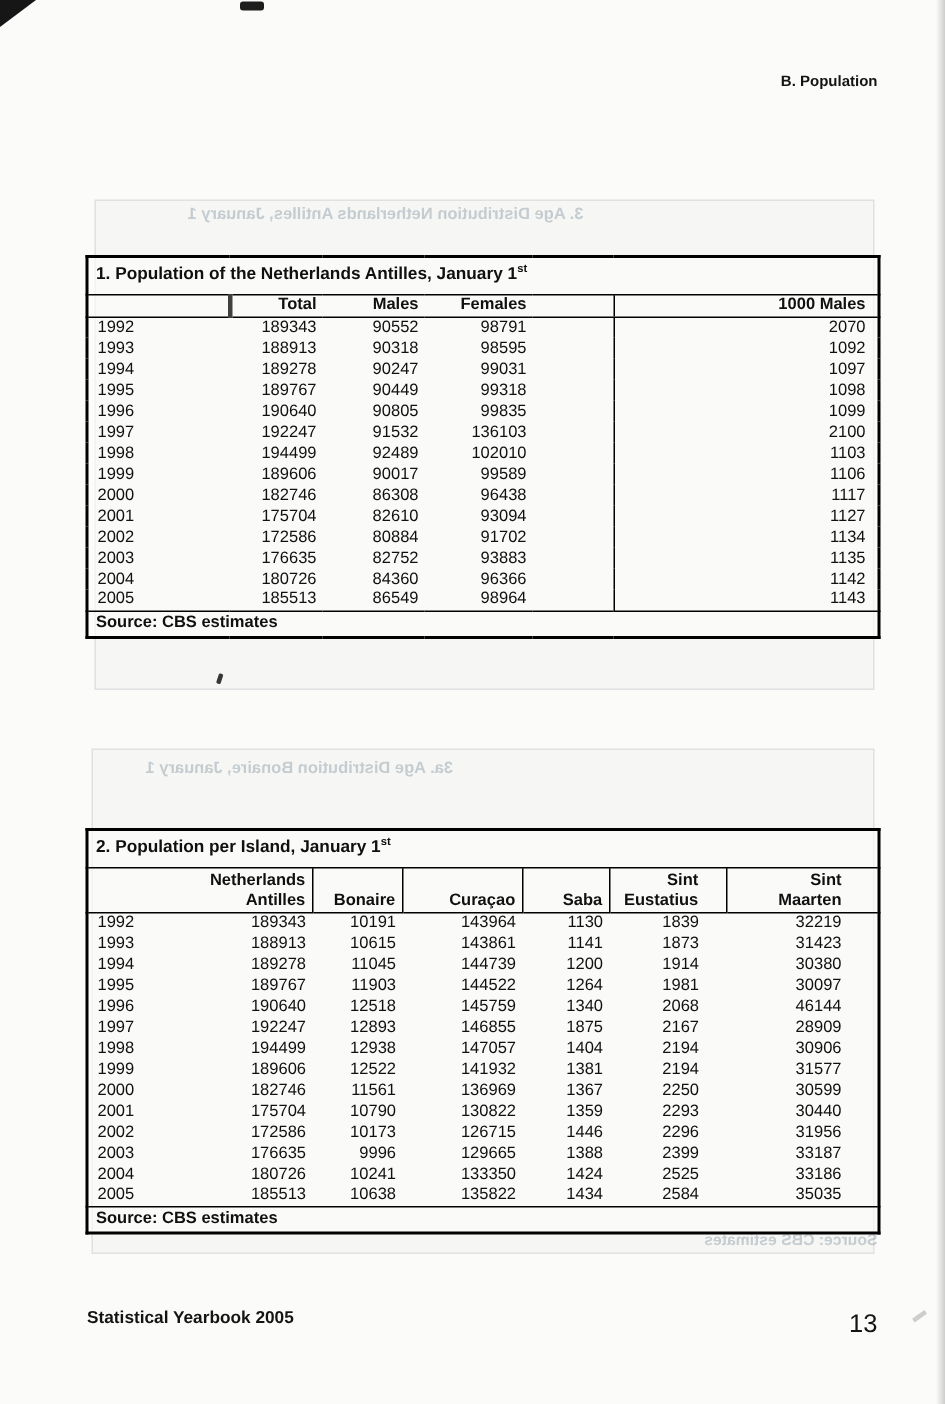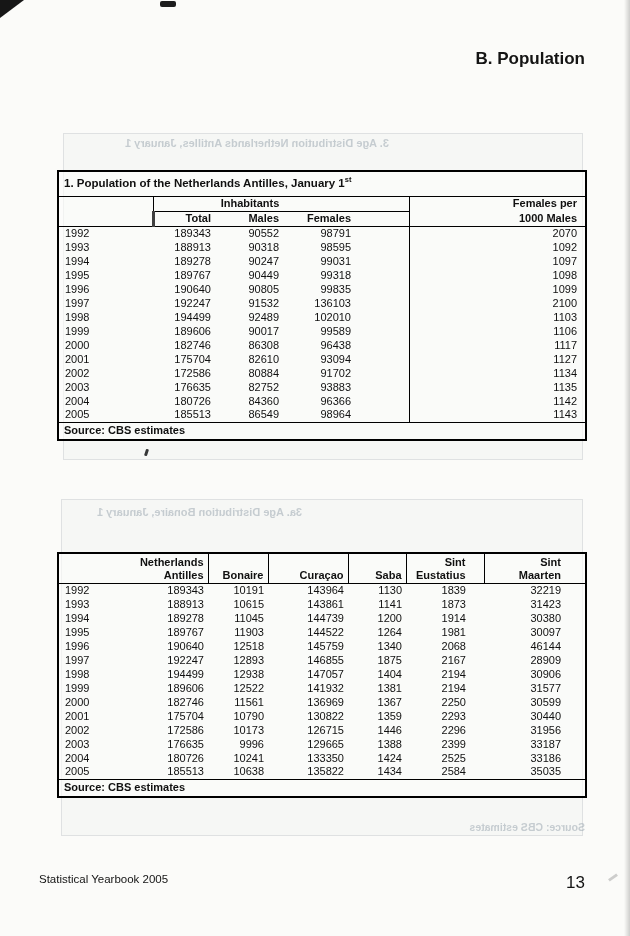--- a/index.html
+++ b/index.html
@@ -17,22 +17,22 @@
 
   
   .ghost-text{position:absolute;transform:scaleX(-1);font-weight:bold;color:#96a2ac;opacity:.5;filter:blur(.3px);font-size:11px;white-space:nowrap}
   .ghost-box{position:absolute;border:1px solid rgba(140,150,160,.22);background:rgba(150,160,170,.045)}
   .g1{top:137px;left:92px;width:330px;text-align:center}
   .g2{top:506px;left:62px;width:240px}
   .g3{top:821px;left:437px;width:148px;font-size:10.5px}
   .gb1{left:63px;top:133px;width:520px;height:327px}
   .gb2{left:61px;top:499px;width:522px;height:337px}
 
-  .section-header{position:absolute;top:49px;right:45px;font-size:17px;font-weight:bold}
-  .footer-left{position:absolute;top:873px;left:39px;font-size:11.5px;font-weight:normal}
+  .section-header{position:absolute;top:49px;right:45px;font-size:10px;font-weight:bold}
+  .footer-left{position:absolute;top:873px;left:58px;font-size:11.5px;font-weight:bold}
   .page-number{position:absolute;top:873px;right:45px;font-size:17px}
 
   
   table{position:absolute;border-collapse:collapse;table-layout:fixed;border:2px solid #000;font-size:11px;background:rgba(253,253,252,.6)}
   td{padding:0 4px;height:14px;line-height:13px;white-space:nowrap;font-size:11px;color:#101010}
   .title-cell{height:25px;border-bottom:1px solid #000;font-weight:bold;font-size:11.5px;padding-left:5px;vertical-align:middle}
   sup{font-size:7.5px;vertical-align:super;line-height:0;font-weight:bold}
   .num{text-align:right}
   .year{text-align:left;padding-left:6px}
   .source-row td{border-top:1px solid #000;font-weight:bold;height:18px;padding-left:5px;vertical-align:middle}
@@ -76,25 +76,20 @@
       <col style="width:95px">
         <col style="width:62px">
         <col style="width:68px">
         <col style="width:72px">
         <col style="width:54px">
         <col style="width:177px">
     </colgroup>
     <tbody>
         <tr>
       <td class="title-cell" colspan="6"><span>1. Population of the Netherlands Antilles, January 1</span><sup>st</sup></td>
-    </tr>
-    <tr class="h1">
-      <td></td>
-      <td class="inhab" colspan="4">Inhabitants</td>
-      <td class="fpm">Females per</td>
     </tr>
     <tr class="h2">
       <td></td>
       <td>Total</td>
       <td>Males</td>
       <td>Females</td>
       <td></td>
       <td>1000 Males</td>
     </tr>
     </tbody>
@@ -223,20 +218,23 @@
     <colgroup>
       <col style="width:60px">
         <col style="width:90px">
         <col style="width:60px">
         <col style="width:80px">
         <col style="width:58px">
         <col style="width:78px">
         <col style="width:102px">
     </colgroup>
     <tbody>
+        <tr>
+      <td class="title-cell" colspan="7"><span>2. Population per Island, January 1</span><sup>st</sup></td>
+    </tr>
     <tr class="hdr">
       <td></td>
       <td>
         <div class="hl">Netherlands</div>
         <div class="hl">Antilles</div>
       </td>
       <td>
         <div class="hl"></div>
         <div class="hl">Bonaire</div>
       </td>

